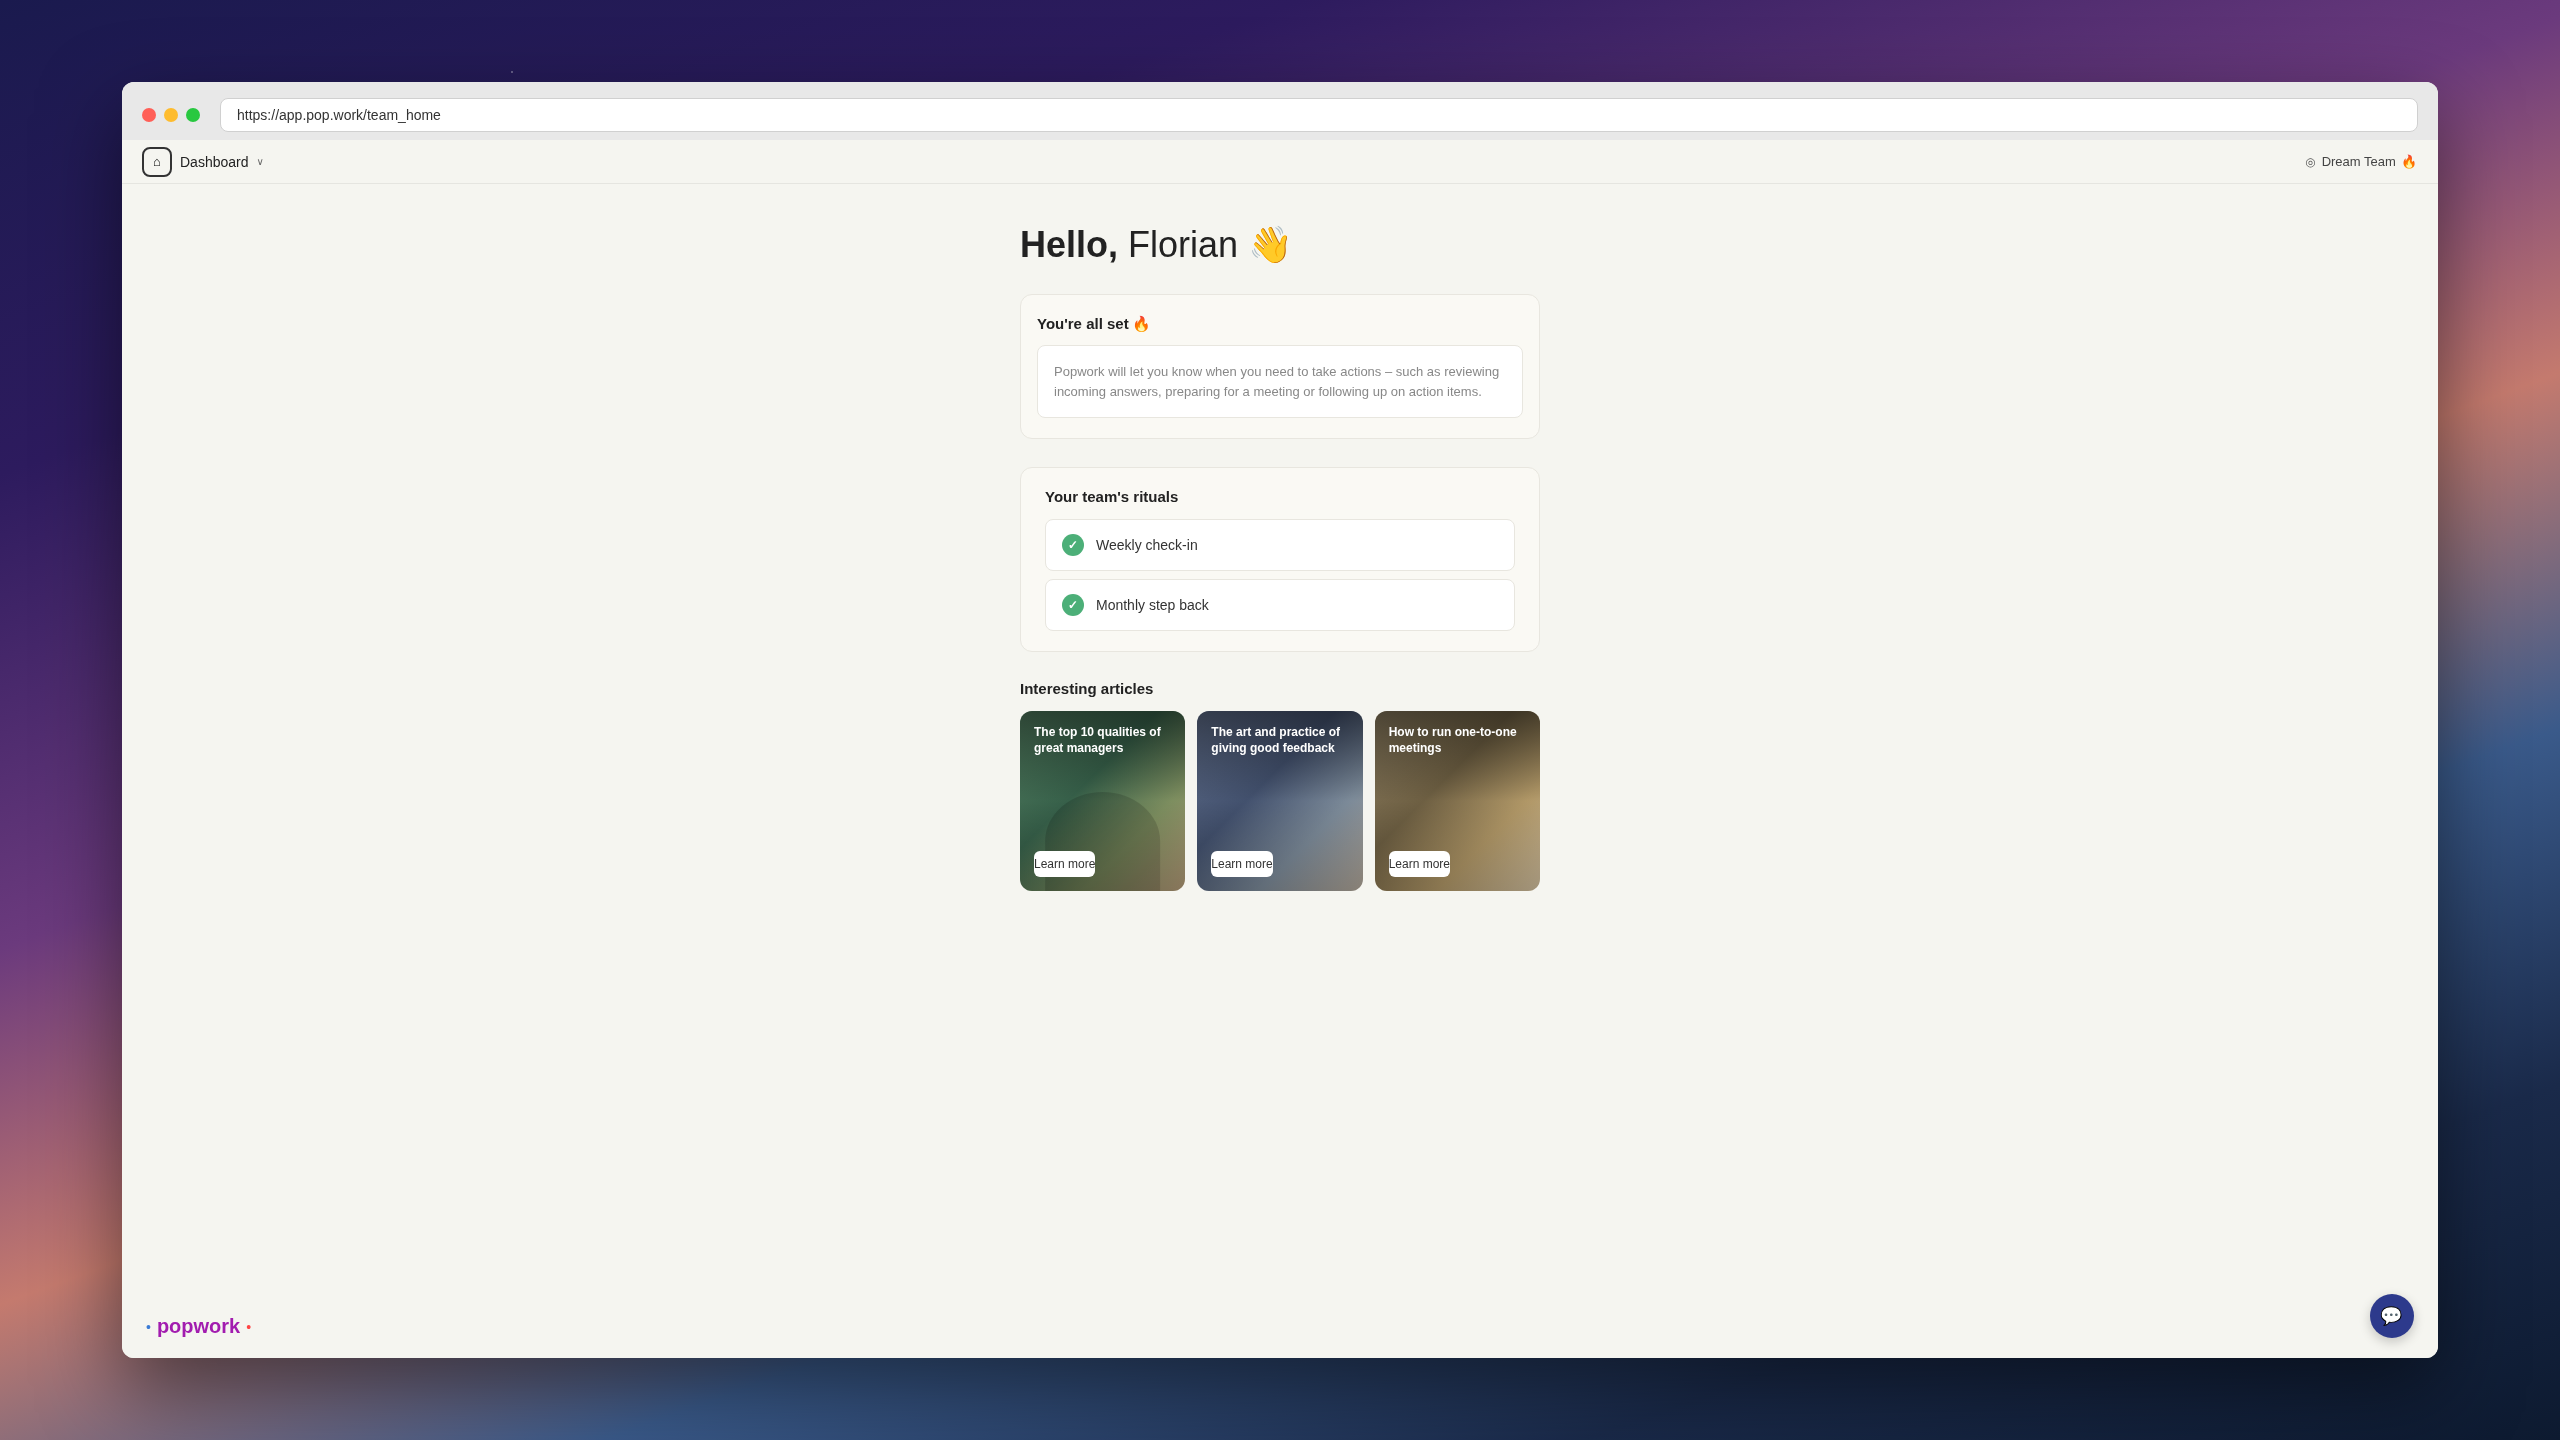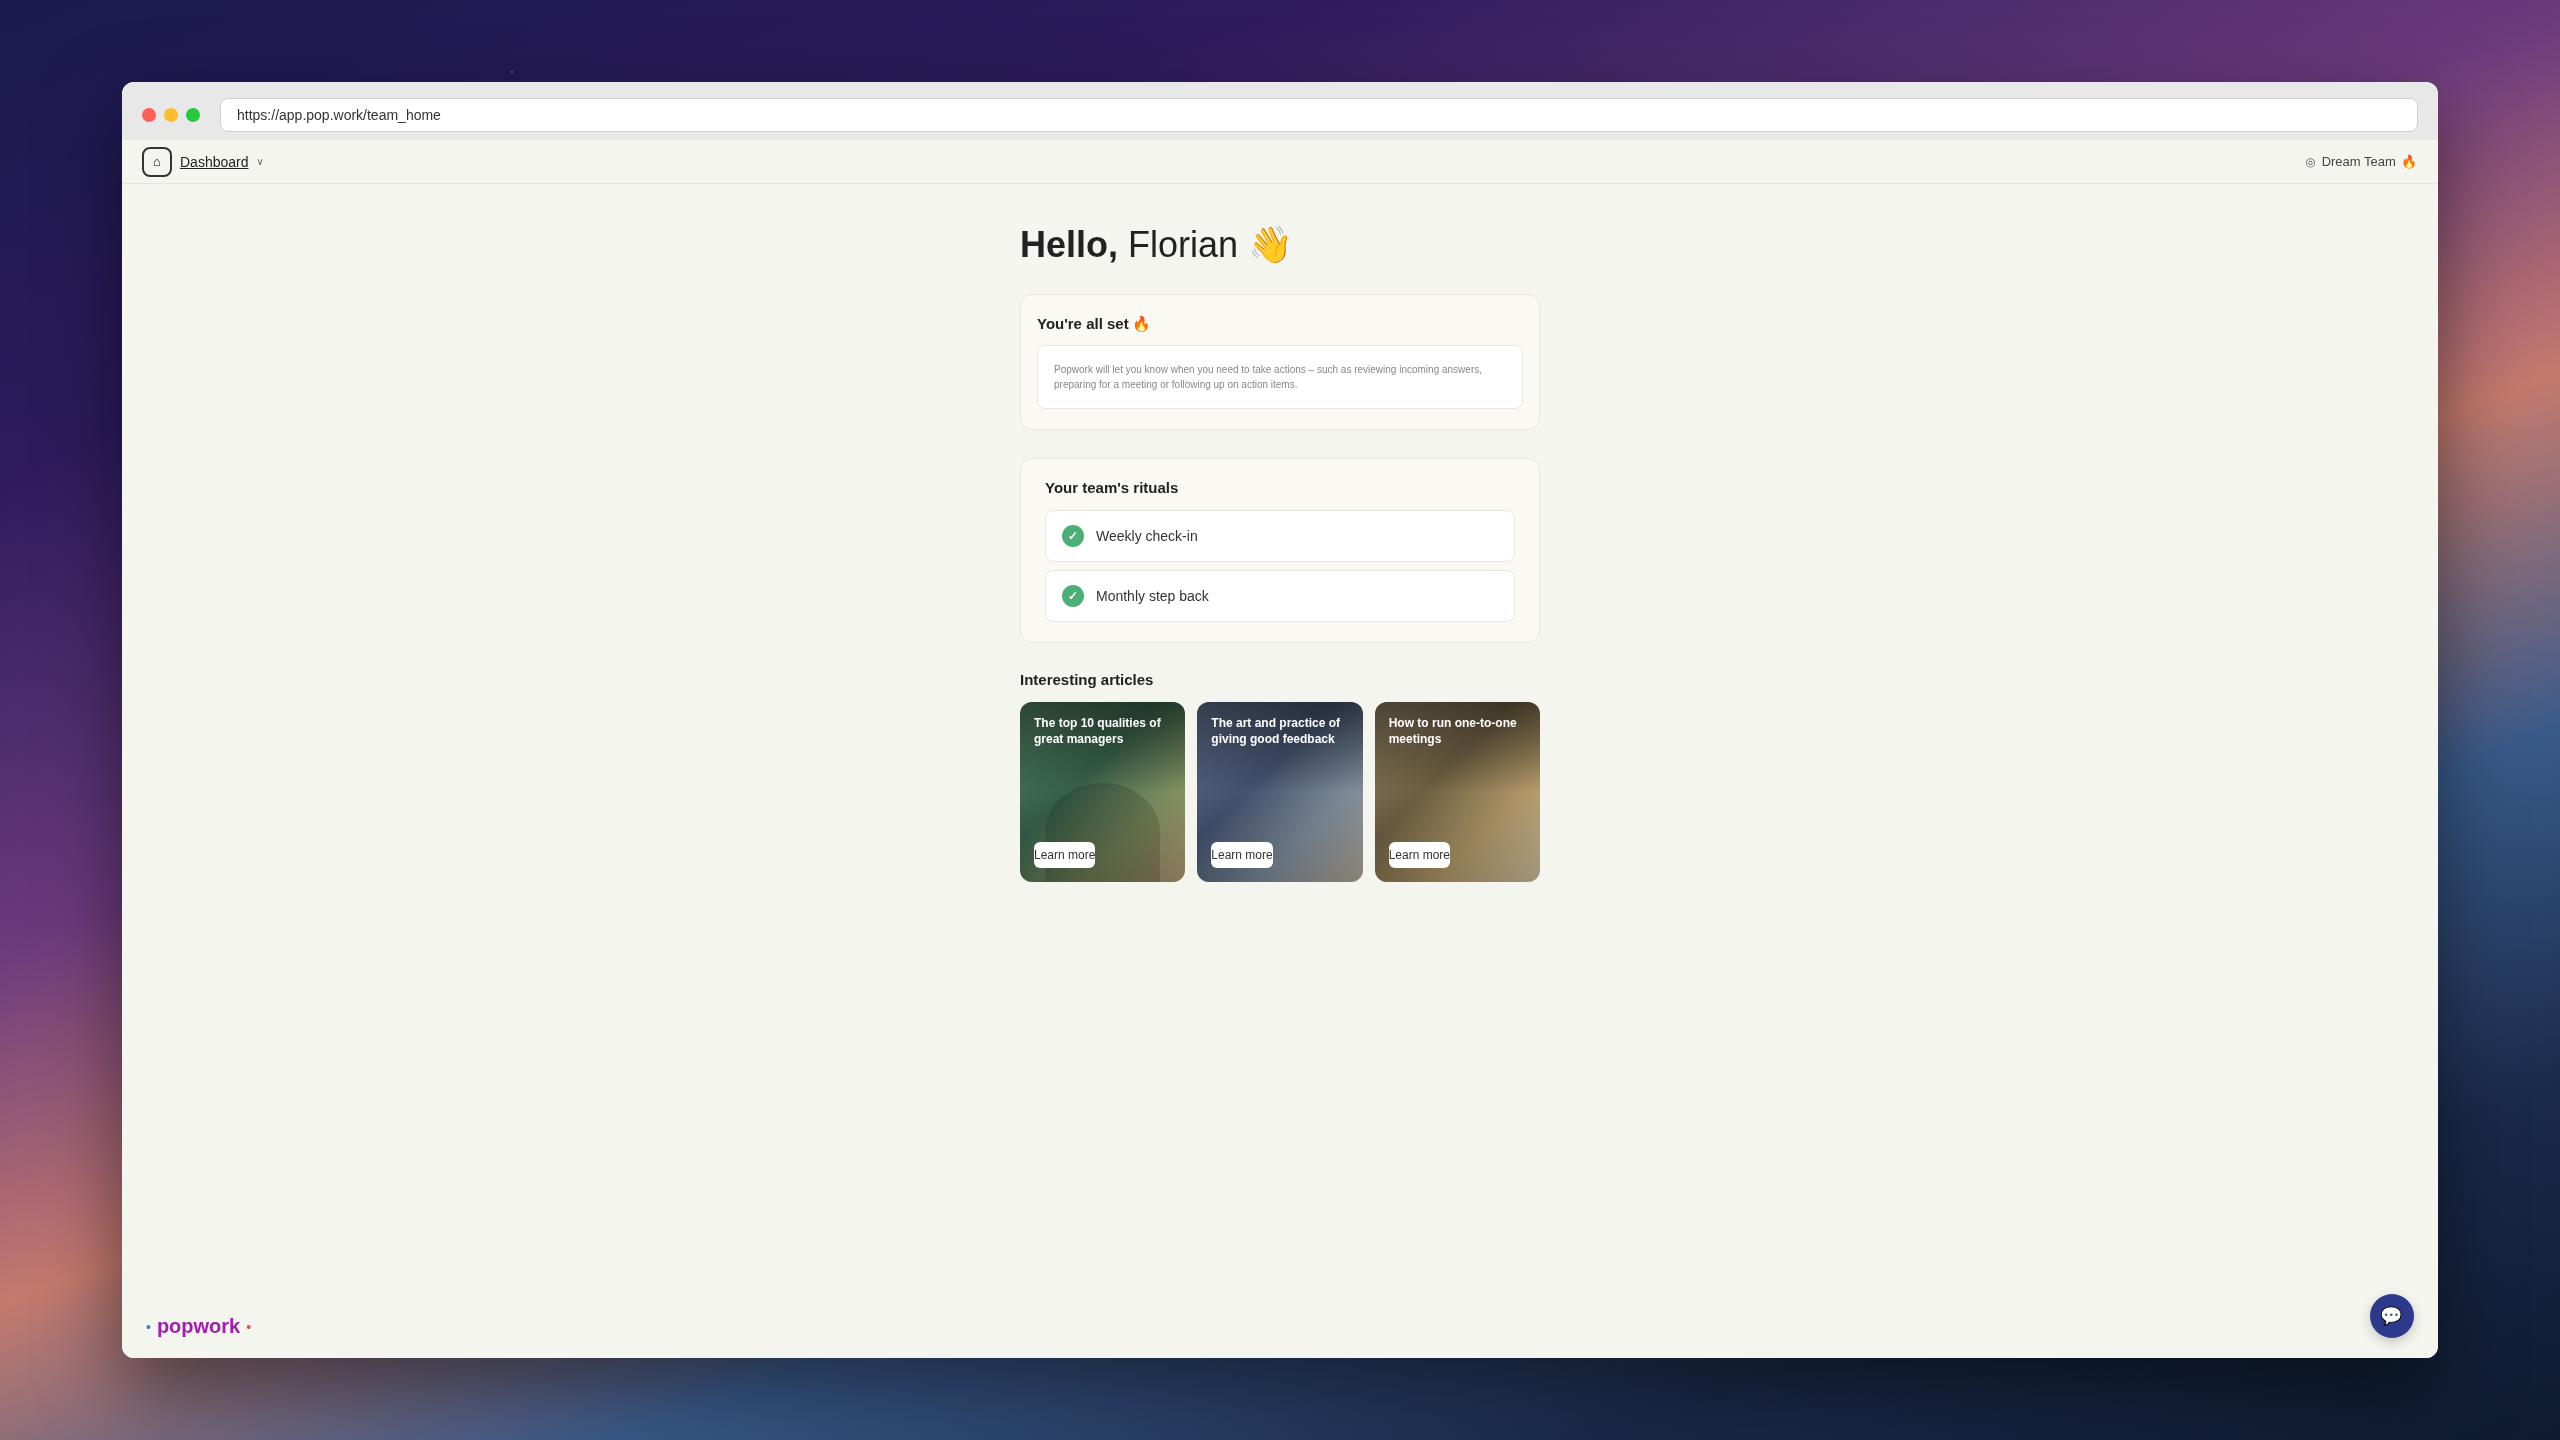--- a/index.html
+++ b/index.html
@@ -120,21 +120,20 @@
       border: 2px solid #333;
       border-radius: 8px;
       cursor: pointer;
     }
 
     .dashboard-label {
       font-size: 14px;
       font-weight: 500;
       color: #222;
       cursor: pointer;
-      text-decoration: underline;
     }
 
     .chevron-down {
       font-size: 10px;
       color: #666;
       cursor: pointer;
     }
 
     .nav-right {
       display: flex;
@@ -196,21 +195,21 @@
       font-weight: 600;
       color: #222;
       margin-bottom: 12px;
     }
 
     .all-set-body {
       background: white;
       border: 1px solid #e8e6df;
       border-radius: 8px;
       padding: 16px;
-      font-size: 10px;
+      font-size: 13px;
       color: #888;
       line-height: 1.5;
     }
 
     
     .rituals-section {
       background: #faf9f4;
       border: 1px solid #e8e6df;
       border-radius: 12px;
       padding: 20px 24px;

